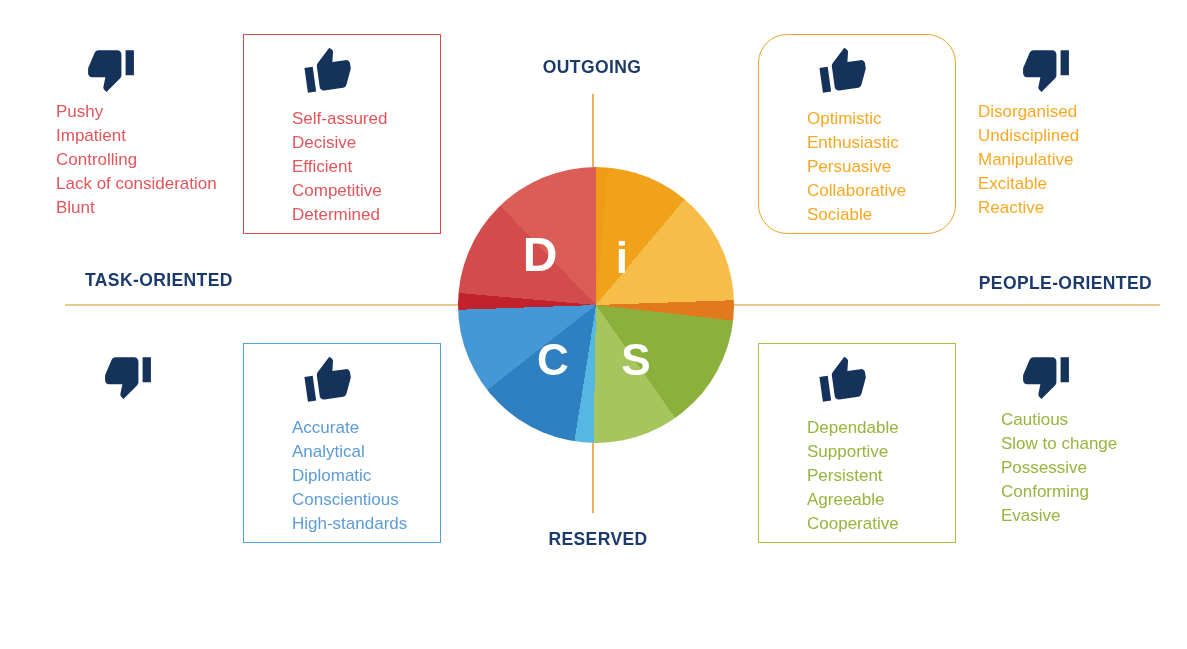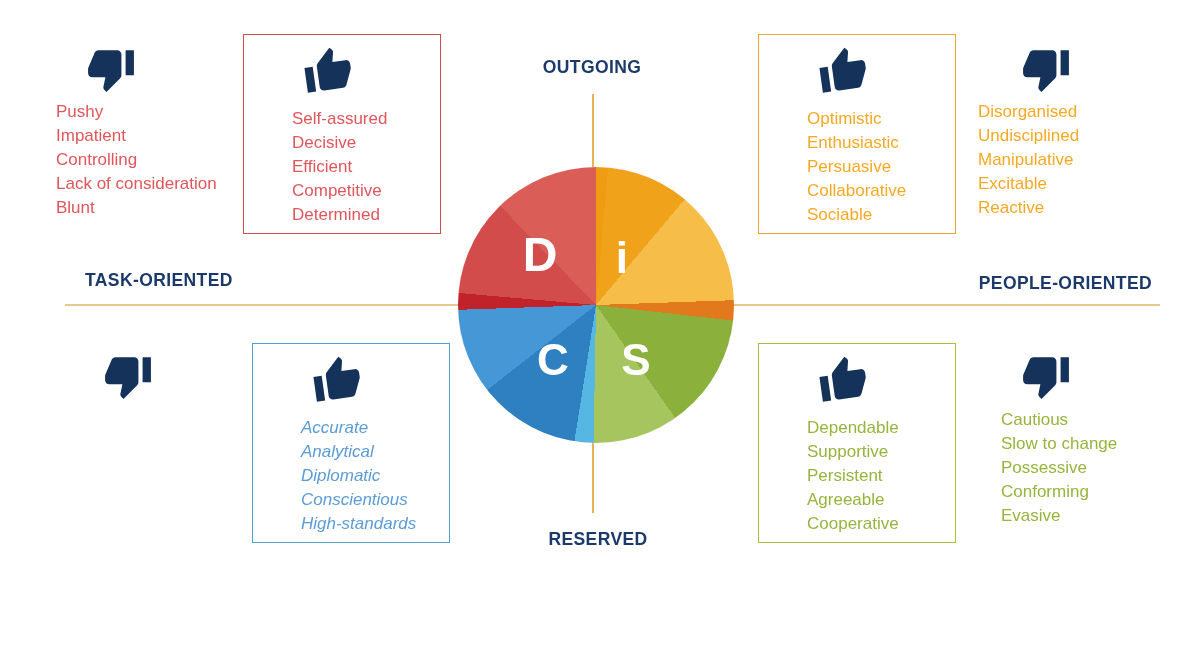--- a/index.html
+++ b/index.html
@@ -54,22 +54,22 @@
   .wheel-letter.i { left: 59.4%; top: 33%; font-size: 44px; }
   .wheel-letter.c { left: 34.4%; top: 70%; font-size: 44px; }
   .wheel-letter.s { left: 64.5%; top: 70%; font-size: 44px; }
 
   
   .trait-box {
     position: absolute; width: 198px; height: 200px;
     border: 1px solid; background: #ffffff; z-index: 3;
   }
   .trait-box.red    { left: 243px; top: 34px;  border-color: #d2504c; }
-  .trait-box.yellow { left: 758px; top: 34px;  border-color: #eea32c; }
-  .trait-box.blue   { left: 252px; top: 343px; border-color: #4f9fd8; font-style: italic; }
+  .trait-box.yellow { left: 758px; top: 34px;  border-color: #eea32c; border-radius: 29px; }
+  .trait-box.blue   { left: 243px; top: 343px; border-color: #4f9fd8; }
   .trait-box.green  { left: 758px; top: 343px; border-color: #a9bf3e; }
   .trait-box .thumb-icon { position: absolute; left: 57px; top: 11px; }
   .trait-box .trait-list { position: absolute; left: 48px; top: 72px; }
 
   .trait-list { font-size: 17px; line-height: 24px; z-index: 3; }
   .trait-list span { display: block; }
   .trait-list.red-text    { color: #e0565b; }
   .trait-list.orange-text { color: #f7a823; }
   .trait-list.blue-text   { color: #5b9cd6; }
   .trait-list.green-text  { color: #97b43d; }

